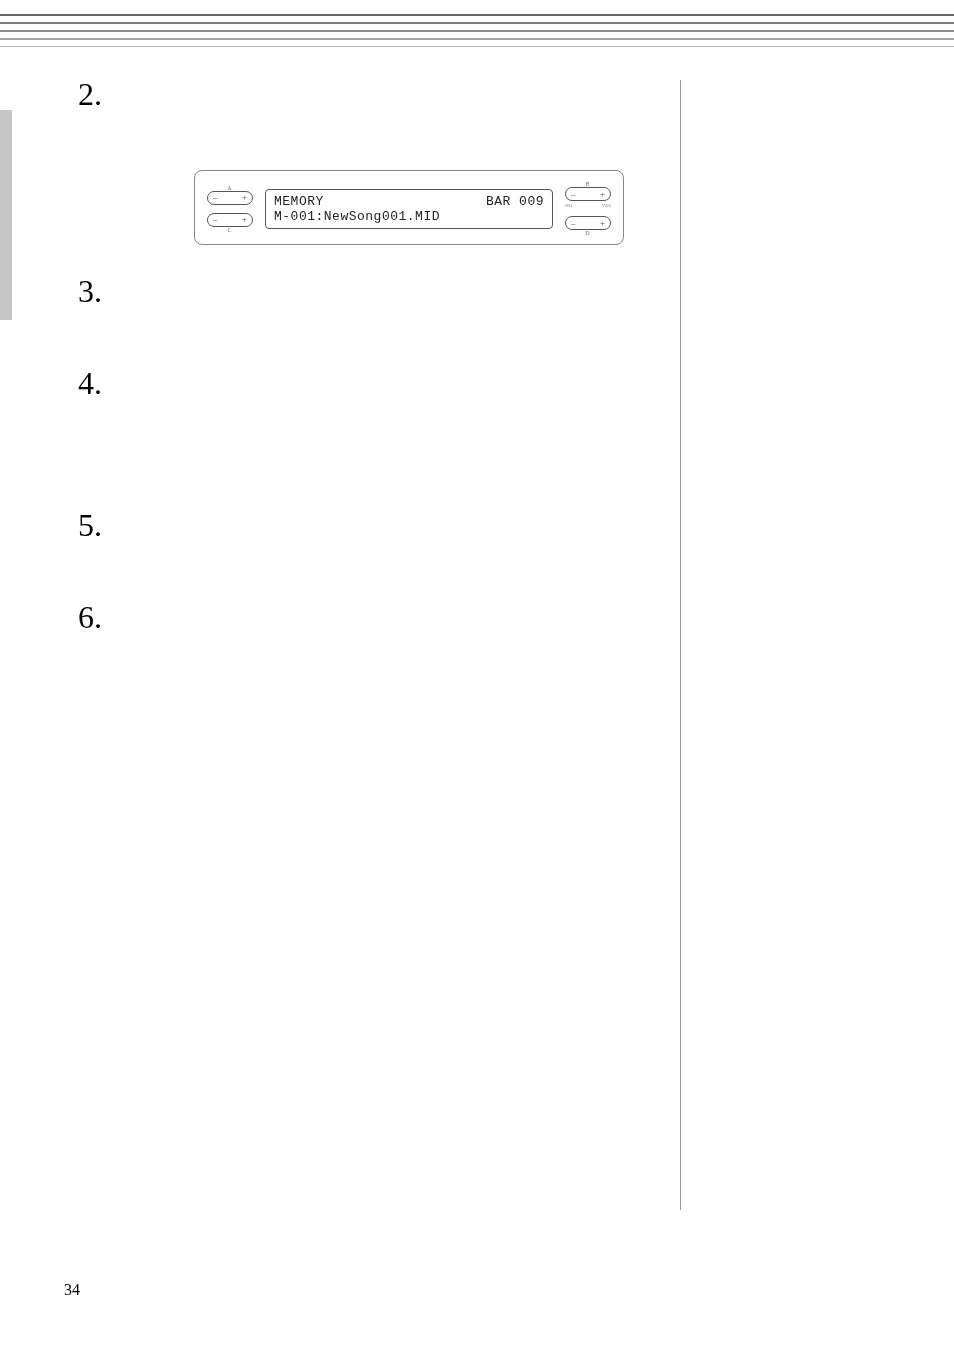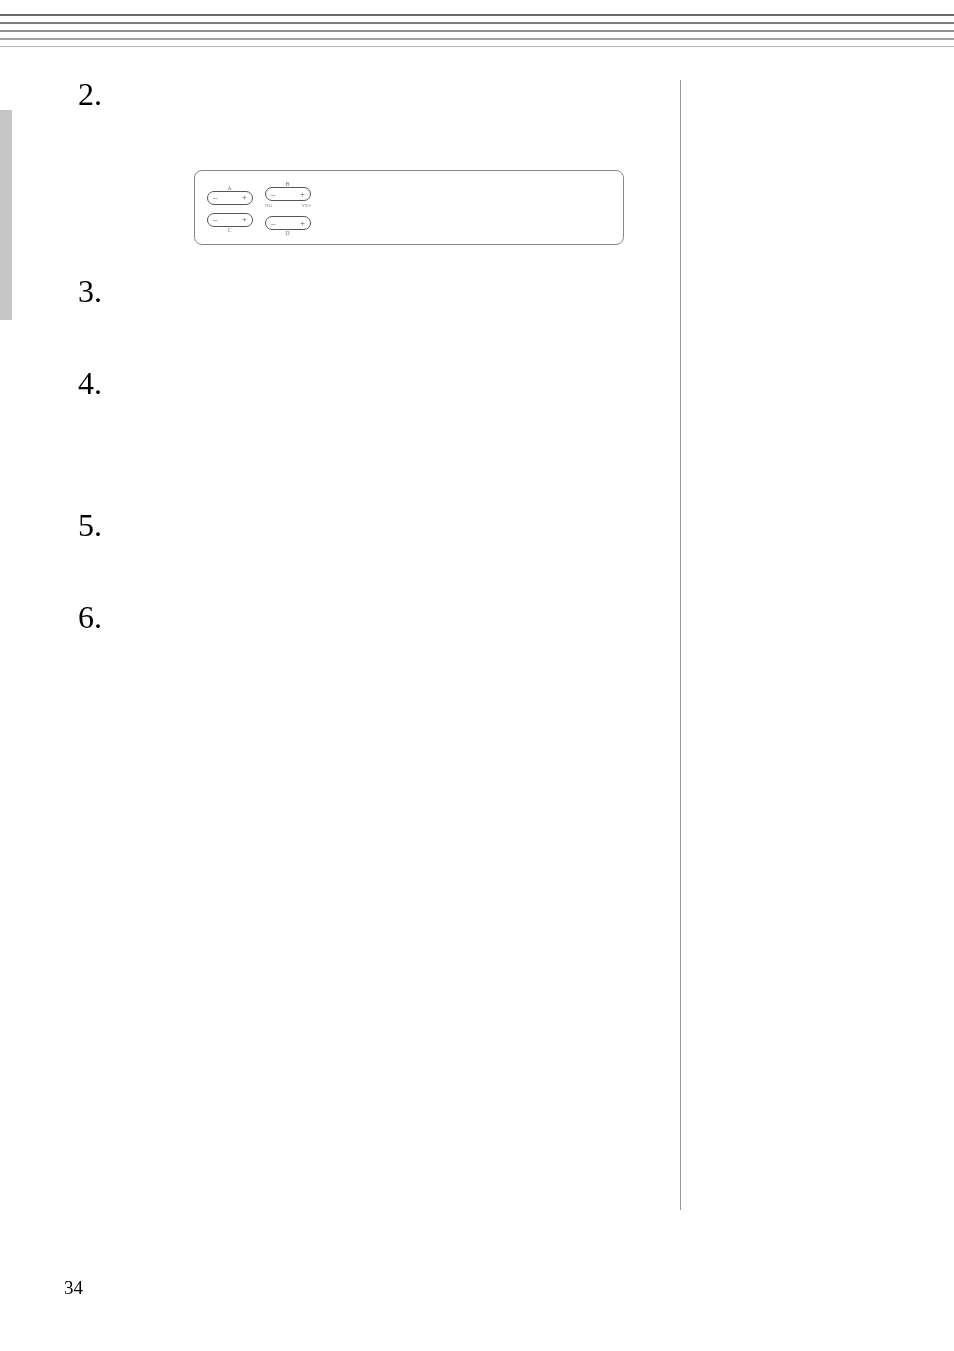--- a/index.html
+++ b/index.html
@@ -33,21 +33,21 @@
   .panel { border: 1px solid #888; border-radius: 8px; padding: 10px 12px 8px 12px; position: relative; }
   .panel-row { display: flex; align-items: center; gap: 12px; }
   .panel-col { display: flex; flex-direction: column; align-items: center; gap: 8px; }
   .capsule { width: 46px; height: 14px; border: 1px solid #555; border-radius: 7px; display: flex; align-items: center; justify-content: space-between; padding: 0 5px; font-size: 9px; color: #555; line-height: 1; }
   .cap-label { font-size: 6px; color: #777; line-height: 1; letter-spacing: 1px; }
   .sublabel-row { display: flex; justify-content: space-between; width: 46px; font-size: 5px; color: #888; line-height: 1; margin-top: 2px; }
 
   .lcd { flex: 1; border: 1px solid #555; border-radius: 4px; padding: 4px 8px; font-family: 'Courier New', monospace; font-size: 13px; line-height: 15px; letter-spacing: 0.5px; color: #222; }
   .lcd-row1 { display: flex; justify-content: space-between; }
 
-  .page-num { position: absolute; left: 64px; bottom: 52px; font-size: 19px; font-family: Georgia, serif; }
+  .page-num { position: absolute; left: 64px; bottom: 52px; font-size: 16px; font-family: Georgia, serif; }
 </style>
 </head>
 <body>
 
 <div class="page">
 
   <div class="top-lines">
     <div class="top-line l1"></div>
     <div class="top-line l2"></div>
     <div class="top-line l3"></div>
@@ -80,20 +80,27 @@
             </div>
             <div>
               <div class="capsule">
                 <span>–</span>
                 <span>+</span>
               </div>
               <div class="cap-label" style="text-align:center;">C</div>
             </div>
           </div>
 
+          <div class="lcd">
+            <div class="lcd-row1">
+              <span>MEMORY</span>
+              <span>BAR 009</span>
+            </div>
+            <div>M-001:NewSong001.MID</div>
+          </div>
 
           <div class="panel-col">
             <div>
               <div class="cap-label" style="text-align:center;">B</div>
               <div class="capsule">
                 <span>–</span>
                 <span>+</span>
               </div>
               <div class="sublabel-row">
                 <span>NO</span>

